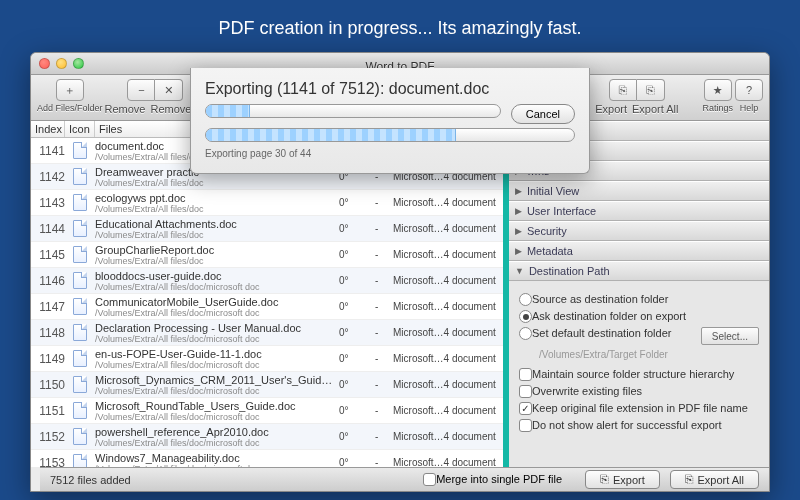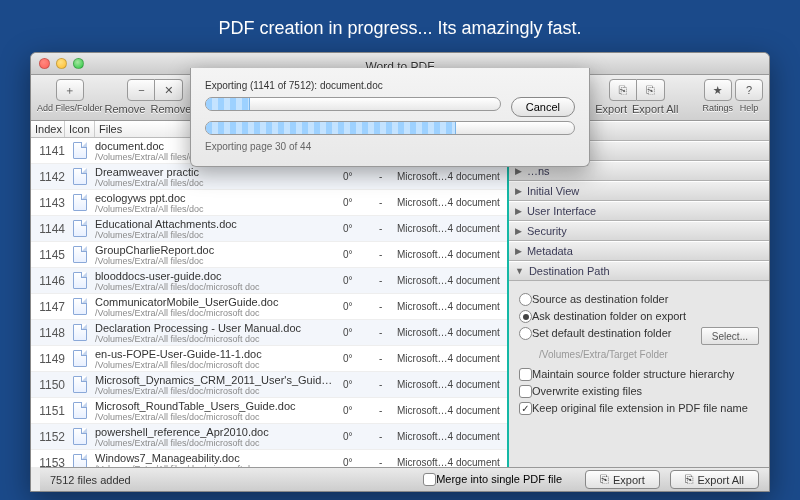--- a/index.html
+++ b/index.html
@@ -16,21 +16,21 @@
 .toolbar{height:46px;background:linear-gradient(#eeeeee,#d0d0d0);border-bottom:1px solid #999;display:flex;align-items:flex-start;padding:4px 6px;gap:2px}
 .tgroup{display:flex;flex-direction:column;align-items:center}
 .tgroup .btns{display:flex;gap:0}
 .tbtn{height:22px;min-width:28px;background:linear-gradient(#fdfdfd,#e2e2e2);border:1px solid #999;display:flex;align-items:center;justify-content:center;font-size:12px;color:#555;cursor:pointer}
 .tbtn:first-child{border-radius:4px 0 0 4px}
 .tbtn:last-child{border-radius:0 4px 4px 0}
 .tbtn:only-child{border-radius:4px}
 .tbtn+.tbtn{border-left:none}
 .tlabel{font-size:9px;color:#4a4a4a;margin-top:2px;text-shadow:0 1px 0 #fff}
 .content{display:flex;height:calc(100% - 22px - 46px - 24px)}
-.filepane{flex:1;background:#fff;border-right:2px solid #14b8a6;display:flex;flex-direction:column;min-width:0}
+.filepane{flex:1;background:#fff;border-right:6px solid #14b8a6;display:flex;flex-direction:column;min-width:0}
 .filehdr{height:17px;background:linear-gradient(#fff,#eeeeee);border-bottom:1px solid #bbb;display:flex;font-size:10px;color:#333}
 .filehdr div{border-right:1px solid #ccc;padding:2px 4px}
 .colidx{width:34px}
 .colicn{width:30px}
 .colfile{flex:1}
 .filebody{flex:1;overflow:hidden}
 .row{display:flex;height:26px;align-items:center;border-bottom:1px solid #eee}
 .row:nth-child(even){background:#f3f6fb}
 .row .idx{width:34px;text-align:right;font-size:12px;color:#555}
 .row .icn{width:30px;display:flex;justify-content:center}
@@ -53,21 +53,21 @@
 .check{border-radius:3px}
 .check.sel::after{content:"✓";font-size:10px;color:#333;line-height:1}
 .selbtn{margin-left:auto;height:18px;padding:0 10px;background:linear-gradient(#fdfdfd,#e2e2e2);border:1px solid #999;border-radius:2px;font-size:10px;color:#555;cursor:pointer}
 .dimpath{font-size:10px;color:#999;margin:2px 0 8px 20px}
 .footer{position:absolute;bottom:0;left:9px;right:0;height:24px;background:linear-gradient(#eaeaea,#cdcdcd);border-top:1px solid #999;display:flex;align-items:center;padding:0 10px;gap:10px}
 .footer .ftext{font-size:11px;color:#333}
 .footer .spacer{flex:1}
 .footer .check-row{margin:13px}
 .fbtn{height:19px;padding:0 14px;background:linear-gradient(#fdfdfd,#e2e2e2);border:1px solid #888;border-radius:4px;font-size:11px;color:#333;cursor:pointer;display:flex;align-items:center;gap:4px}
 .sheet{position:absolute;left:190px;top:68px;width:400px;background:linear-gradient(#f4f4f4,#e8e8e8);border:1px solid #999;border-top:none;border-radius:0 0 6px 6px;box-shadow:0 6px 22px rgba(0,0,0,.35);padding:12px 14px 14px}
-.sheet .slabel{font-size:10px;color:#333;margin-bottom:6px}
+.sheet .slabel{font-size:16px;color:#333;margin-bottom:6px}
 .prog{height:14px;border:1px solid #999;border-radius:7px;background:linear-gradient(#fff,#e8e8e8);overflow:hidden;margin-bottom:6px;position:relative}
 .prog .bar{height:100%;background:repeating-linear-gradient(90deg,#9dd1ff 0,#9dd1ff 6px,#c4e3ff 6px,#c4e3ff 12px);background-color:#8fc8ff;border-right:1px solid #7ab4e8}
 .sheetrow{display:flex;align-items:center;gap:10px}
 .cancelbtn{height:20px;padding:0 14px;background:linear-gradient(#fdfdfd,#e2e2e2);border:1px solid #888;border-radius:10px;font-size:11px;cursor:pointer}
 .sub{font-size:10px;color:#666;margin-top:2px}
 </style>
 </head>
 <body>
 
 <div class="tagline">PDF creation in progress... Its amazingly fast.</div>
@@ -395,20 +395,24 @@
             <span class="check"></span>
             <span>Maintain source folder structure hierarchy</span>
           </div>
         <div class="check-row">
             <span class="check"></span>
             <span>Overwrite existing files</span>
           </div>
         <div class="check-row">
             <span class="check sel"></span>
             <span>Keep original file extension in PDF file name</span>
+          </div>
+        <div class="check-row">
+            <span class="check"></span>
+            <span>Do not show alert for successful export</span>
           </div>
       </div>
     </div>
   </div>
 
   <div class="footer">
     <span class="ftext">7512 files added</span>
     <div class="spacer"></div>
     <div class="check-row">
         <span class="check"></span>

